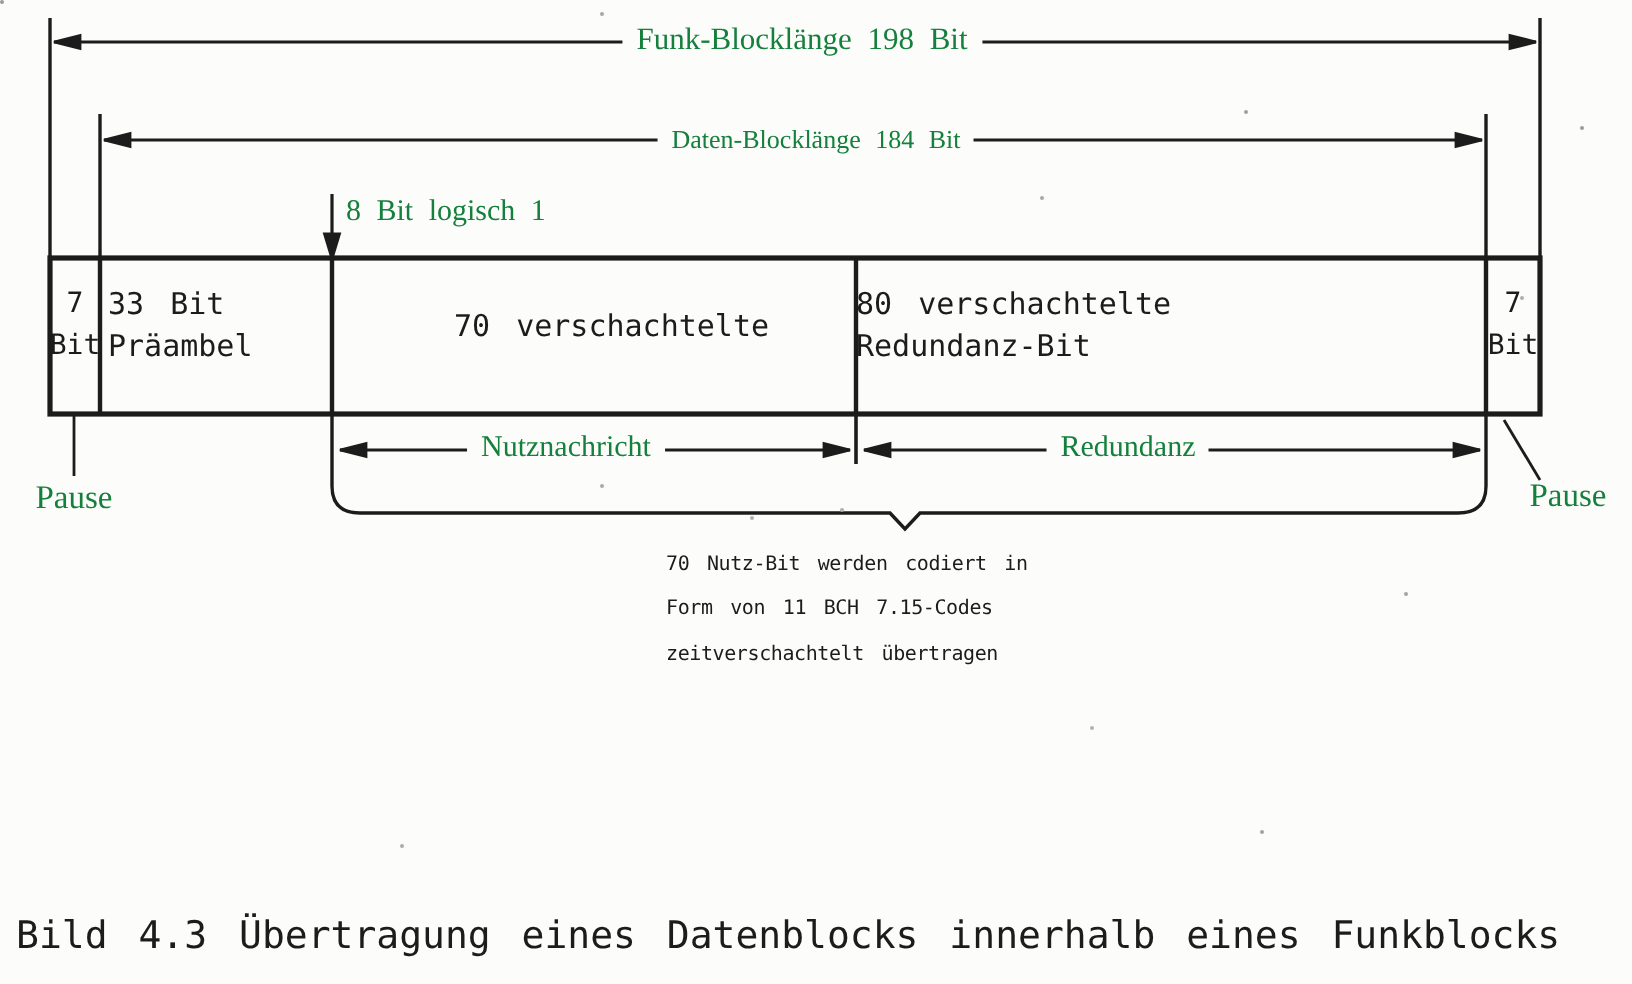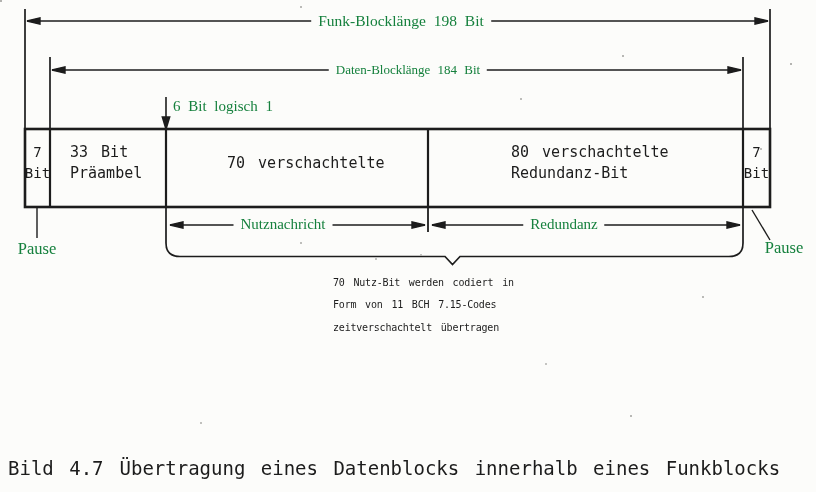--- a/index.html
+++ b/index.html
@@ -108,34 +108,34 @@
       <path stroke-width="1.7" d="M166,208 L166,243 Q166,256.5 180,256.5 L445,256.5 L452.5,264.5 L460,256.5 L729,256.5 Q743,256.5 743,243 L743,208"></path>
 
       <line x1="37" y1="208" x2="37" y2="238" stroke-width="1.4"></line>
       <line x1="752" y1="210" x2="770" y2="240" stroke-width="1.4"></line>
     </g>
   </svg>
 
   <div class="lbl center-on on-line" style="left:401px;top:21px;font-size:15.5px;">Funk-Blocklänge 198 Bit</div>
   <div class="lbl center-on on-line" style="left:408px;top:70px;font-size:13px;">Daten-Blocklänge 184 Bit</div>
 
-  <div class="lbl vcenter" style="left:173px;top:106px;">6 Bit logisch 1</div>
+  <div class="lbl vcenter" style="left:173px;top:106px;">8 Bit logisch 1</div>
 
   <div class="cell small" style="left:25px;width:25px;">
     <span>7</span>
     <span>Bit</span>
   </div>
-  <div class="cell" style="left:50px;width:116px;padding-left:20px;">
+  <div class="cell" style="left:50px;width:116px;padding-left:4px;">
     <span>33 Bit</span>
     <span>Präambel</span>
   </div>
   <div class="cell" style="left:166px;width:224px;padding-left:61px;">
     <span>70 verschachtelte</span>
   </div>
-  <div class="cell" style="left:428px;width:287px;padding-left:83px;">
+  <div class="cell" style="left:428px;width:287px;">
     <span>80 verschachtelte</span>
     <span>Redundanz-Bit</span>
   </div>
   <div class="cell small" style="left:743px;width:27px;">
     <span>7</span>
     <span>Bit</span>
   </div>
 
   <div class="lbl center-on on-line" style="left:564px;top:224px;">Redundanz</div>
   <div class="lbl center-on on-line" style="left:283px;top:224px;">Nutznachricht</div>
@@ -143,17 +143,17 @@
   <div class="lbl pause center-on" style="left:37px;top:249px;">Pause</div>
   <div class="lbl pause center-on" style="left:784px;top:248px;">Pause</div>
 
   <div class="note">
     <div>70 Nutz-Bit werden codiert in</div>
     <div>Form von 11 BCH 7.15-Codes</div>
     <div>zeitverschachtelt übertragen</div>
   </div>
 
   <div class="caption">
-    <span class="cap-label">Bild 4.7</span><span>Übertragung eines Datenblocks innerhalb eines Funkblocks</span>
+    <span class="cap-label">Bild 4.3</span><span>Übertragung eines Datenblocks innerhalb eines Funkblocks</span>
   </div>
 
   <div class="specks"></div>
 </div>
 
 </body></html>

